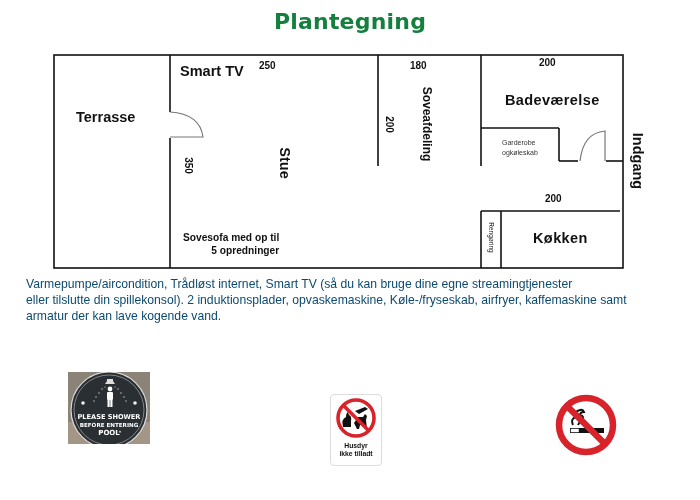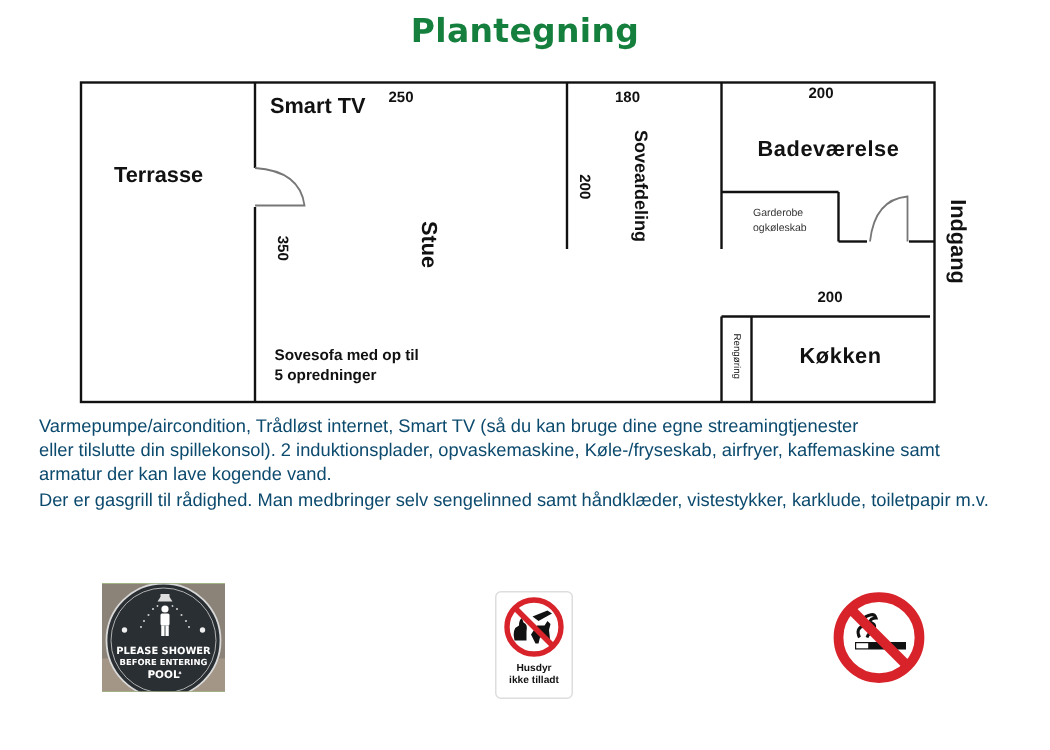--- a/index.html
+++ b/index.html
@@ -43,21 +43,21 @@
     <path d="M170 112 Q 200 114 203 137 L 170 137"></path>
     <path d="M580 161 Q 583 133 605 131 L 605 161"></path>
   </g>
 </svg>
 
 <div class="lbl" style="left:76px; top:109px; font-size:14.5px;">Terrasse</div>
 <div class="lbl" style="left:180px; top:63px; font-size:14.5px;">Smart TV</div>
 <div class="lbl" style="left:259px; top:60px; font-size:10px;">250</div>
 <div class="lbl rot90" style="left:177px; top:160px; font-size:10px; width:22px; text-align:center;">350</div>
 <div class="lbl rot90" style="left:264px; top:155px; font-size:14.5px; width:42px; text-align:center;">Stue</div>
-<div class="lbl" style="left:183px; top:231px; font-size:10.2px; line-height:13px;">
+<div class="lbl" style="left:183px; top:231px; font-size:10.2px; line-height:13px;text-align:right;">
   <div>Sovesofa med op til</div>
   <div>5 opredninger</div>
 </div>
 
 <div class="lbl" style="left:410px; top:60px; font-size:10px;">180</div>
 <div class="lbl rot90" style="left:377px; top:119px; font-size:10px; width:24px; text-align:center;">200</div>
 <div class="lbl rot90" style="left:384px; top:117px; font-size:12px; width:86px; text-align:center;">Soveafdeling</div>
 
 <div class="lbl" style="left:539px; top:57px; font-size:10px;">200</div>
 <div class="lbl" style="left:505px; top:92px; font-size:14.5px; letter-spacing:0.4px;">Badeværelse</div>
@@ -69,24 +69,23 @@
 <div class="lbl rot90" style="left:603px; top:153px; font-size:14.5px; width:70px; text-align:center;">Indgang</div>
 
 <div class="lbl" style="left:545px; top:193px; font-size:10px;">200</div>
 <div class="lbl" style="left:533px; top:230px; font-size:14.5px; letter-spacing:0.4px;">Køkken</div>
 <div class="lbl rot90" style="left:468px; top:234px; font-size:6.5px; width:46px; text-align:center; font-weight:normal;">Rengøring</div>
 
 <div class="desc">
   <p>Varmepumpe/aircondition, Trådløst internet, Smart TV (så du kan bruge dine egne streamingtjenester</p>
   <p>eller tilslutte din spillekonsol). 2 induktionsplader, opvaskemaskine, Køle-/fryseskab, airfryer, kaffemaskine samt</p>
   <p>armatur der kan lave kogende vand.</p>
-  <p>Der er gasgrill til rådighed. Man medbringer selv sengelinned samt håndklæder, vistestykker, karklude, toiletpapir m.v.</p>
 </div>
 
-<div class="sign" style="left:68px; top:389px; width:82px; height:72px; background:#4d7c0f; overflow:hidden;">
+<div class="sign" style="left:68px; top:372px; width:82px; height:72px; background:#4d7c0f; overflow:hidden;">
   <svg width="82" height="72" viewBox="0 0 82 72">
     <rect x="0" y="0" width="82" height="72" fill="#8b8378"></rect>
     <rect x="0" y="50" width="82" height="22" fill="#a39686"></rect>
     <circle cx="41" cy="38" r="38" fill="#2a2f33" stroke="#d9d9d9" stroke-width="1.2"></circle>
     <circle cx="41" cy="38" r="35" fill="none" stroke="#bfbfbf" stroke-width="0.6"></circle>
     <rect x="39" y="7" width="6" height="3" fill="#ddd"></rect>
     <path d="M37 12 L47 12 L45 9 L39 9 Z" fill="#ddd"></path>
     <g fill="#cfcfcf">
       <circle cx="34" cy="17" r="0.7"></circle>
         <circle cx="31" cy="21" r="0.7"></circle>

